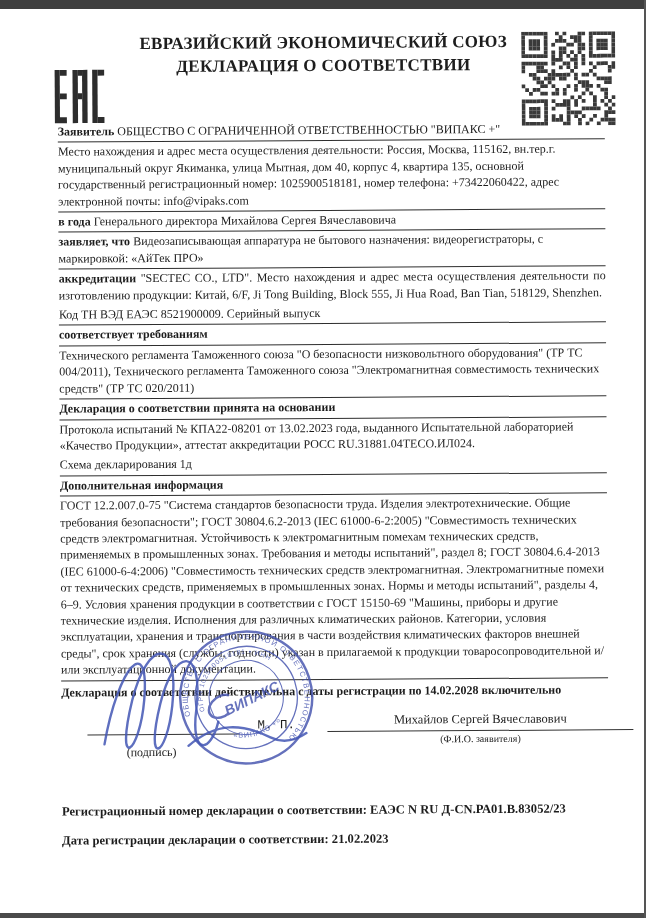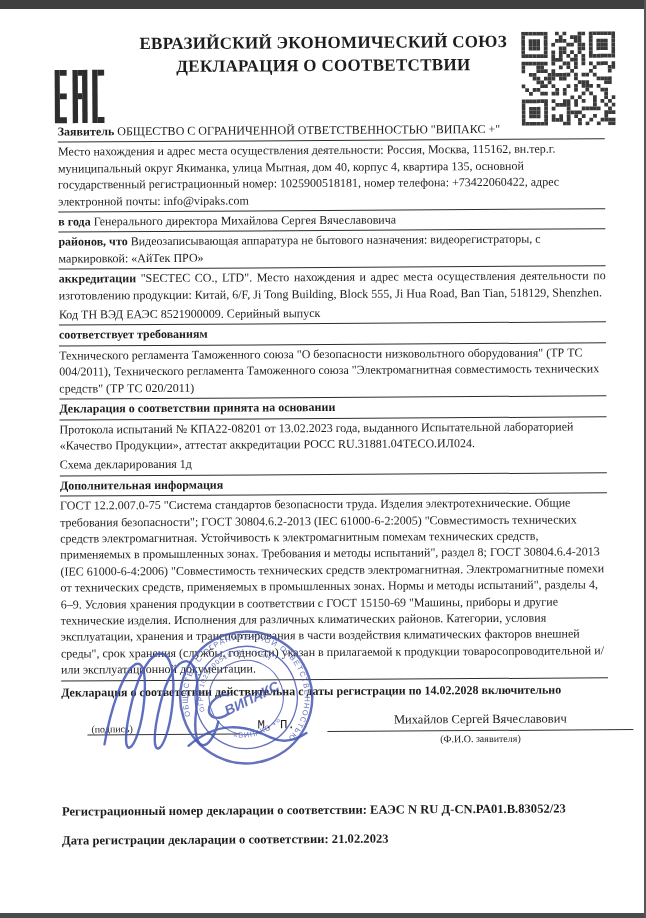--- a/index.html
+++ b/index.html
@@ -25,21 +25,21 @@
   .row{margin:0;padding:1px 0 2px 0;}
   .rule{border-bottom:1px solid #2e2e2e;}
   .b{font-weight:bold;margin-top:39px;}
   .bold{font-weight:bold;}
   .just{text-align:justify;}
 
   .validity{font-weight:bold;padding-top:3px;}
 
   .sig-area{position:relative;height:84px;margin:4px 42px 0 57px;font-size:12px;}
   .sig-line{position:absolute;left:26px;top:28px;width:152px;border-top:1.2px solid #333;}
-  .sig-caption{position:absolute;left:30px;top:17px;width:120px;font-size:10px;color:#222;}
+  .sig-caption{position:absolute;left:30px;top:39px;width:120px;text-align:center;font-size:12px;color:#222;}
   .mp{position:absolute;left:196px;top:13px;font-size:12.5px;font-family:Liberation Mono, monospace;}
   .fio-block{position:absolute;left:266px;top:8px;width:306px;}
   .fio-name{text-align:center;font-size:12.5px;padding-bottom:3px;border-bottom:1.2px solid #333;}
   .fio-caption{text-align:center;font-size:10px;padding-top:2px;color:#222;}
 
   .footer-lines{margin:10px 42px 0 57px;font-size:12.6px;font-weight:bold;}
   .footer-lines .row{padding:4px 0 10px 0;}
 
   .stamp{position:absolute;left:172px;top:618px;width:140px;height:140px;transform:rotate(-18deg);opacity:.82;z-index:3;}
   .scribble{position:absolute;left:88px;top:616px;width:230px;height:150px;z-index:4;opacity:.85;}
@@ -367,21 +367,21 @@
           <rect x="92" y="96" width="4" height="4"></rect>
           <rect x="96" y="96" width="4" height="4"></rect>
         </g>
       </svg>
   </div>
 
   <div class="content">
     <p class="row rule"><span class="b">Заявитель</span> <span>ОБЩЕСТВО С ОГРАНИЧЕННОЙ ОТВЕТСТВЕННОСТЬЮ "ВИПАКС +"</span></p>
     <p class="row rule"><span>Место нахождения и адрес места осуществления деятельности: Россия, Москва, 115162, вн.тер.г. муниципальный округ Якиманка, улица Мытная, дом 40, корпус 4, квартира 135, основной государственный регистрационный номер: 1025900518181, номер телефона: +73422060422, адрес электронной почты: info@vipaks.com</span></p>
     <p class="row rule"><span class="b">в года</span> <span>Генерального директора Михайлова Сергея Вячеславовича</span></p>
-    <p class="row rule"><span class="b">районов, что</span> <span>Видеозаписывающая аппаратура не бытового назначения: видеорегистраторы, с маркировкой: «АйТек ПРО»</span></p>
+    <p class="row rule"><span class="b">заявляет, что</span> <span>Видеозаписывающая аппаратура не бытового назначения: видеорегистраторы, с маркировкой: «АйТек ПРО»</span></p>
     <p class="row just"><span class="b">аккредитации</span> <span>"SECTEC CO., LTD". Место нахождения и адрес места осуществления деятельности по изготовлению продукции: Китай, 6/F, Ji Tong Building, Block 555, Ji Hua Road, Ban Tian, 518129, Shenzhen.</span></p>
     <p class="row rule">Код ТН ВЭД ЕАЭС 8521900009. Серийный выпуск</p>
     <p class="row rule bold">соответствует требованиям</p>
     <p class="row rule">Технического регламента Таможенного союза "О безопасности низковольтного оборудования" (ТР ТС 004/2011), Технического регламента Таможенного союза "Электромагнитная совместимость технических средств" (ТР ТС 020/2011)</p>
     <p class="row rule bold">Декларация о соответствии принята на основании</p>
     <p class="row">Протокола испытаний № КПА22-08201 от 13.02.2023 года, выданного Испытательной лабораторией «Качество Продукции», аттестат аккредитации РОСС RU.31881.04ТЕСО.ИЛ024.</p>
     <p class="row rule">Схема декларирования 1д</p>
     <p class="row rule bold">Дополнительная информация</p>
     <p class="row rule">ГОСТ 12.2.007.0-75 "Система стандартов безопасности труда. Изделия электротехнические. Общие требования безопасности"; ГОСТ 30804.6.2-2013 (IEC 61000-6-2:2005)  "Совместимость технических средств электромагнитная. Устойчивость к электромагнитным помехам технических средств, применяемых в промышленных зонах. Требования и методы испытаний", раздел 8; ГОСТ 30804.6.4-2013 (IEC 61000-6-4:2006) "Совместимость технических средств электромагнитная. Электромагнитные помехи от технических средств, применяемых в промышленных зонах. Нормы и методы испытаний", разделы 4, 6–9. Условия хранения продукции в соответствии с ГОСТ 15150-69 "Машины, приборы и другие технические изделия. Исполнения для различных климатических районов. Категории, условия эксплуатации, хранения и транспортирования в части воздействия климатических факторов внешней среды", срок хранения (службы, годности) указан в прилагаемой к продукции товаросопроводительной и/или эксплуатационной документации.</p>
     <p class="row validity">Декларация о соответствии действительна с даты регистрации по 14.02.2028 включительно</p>

